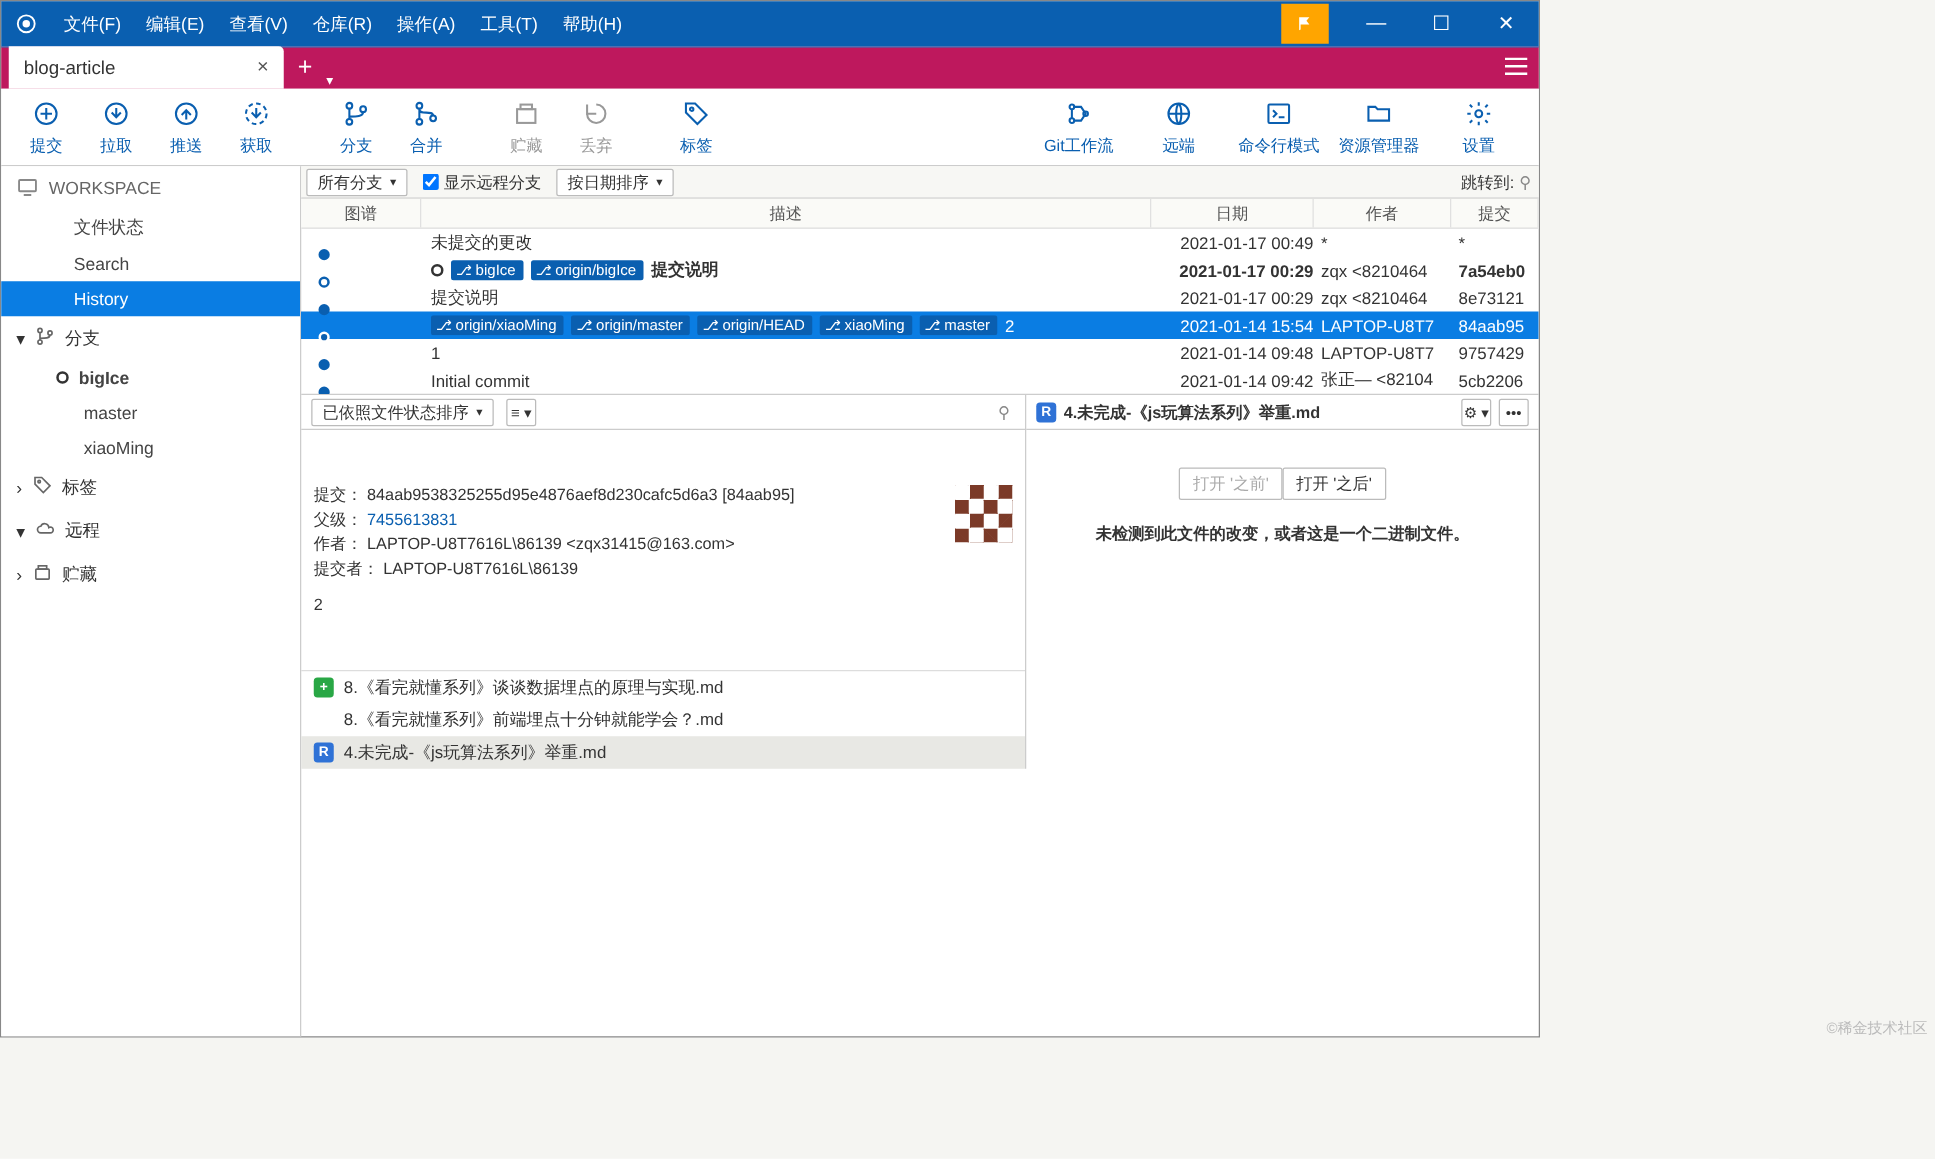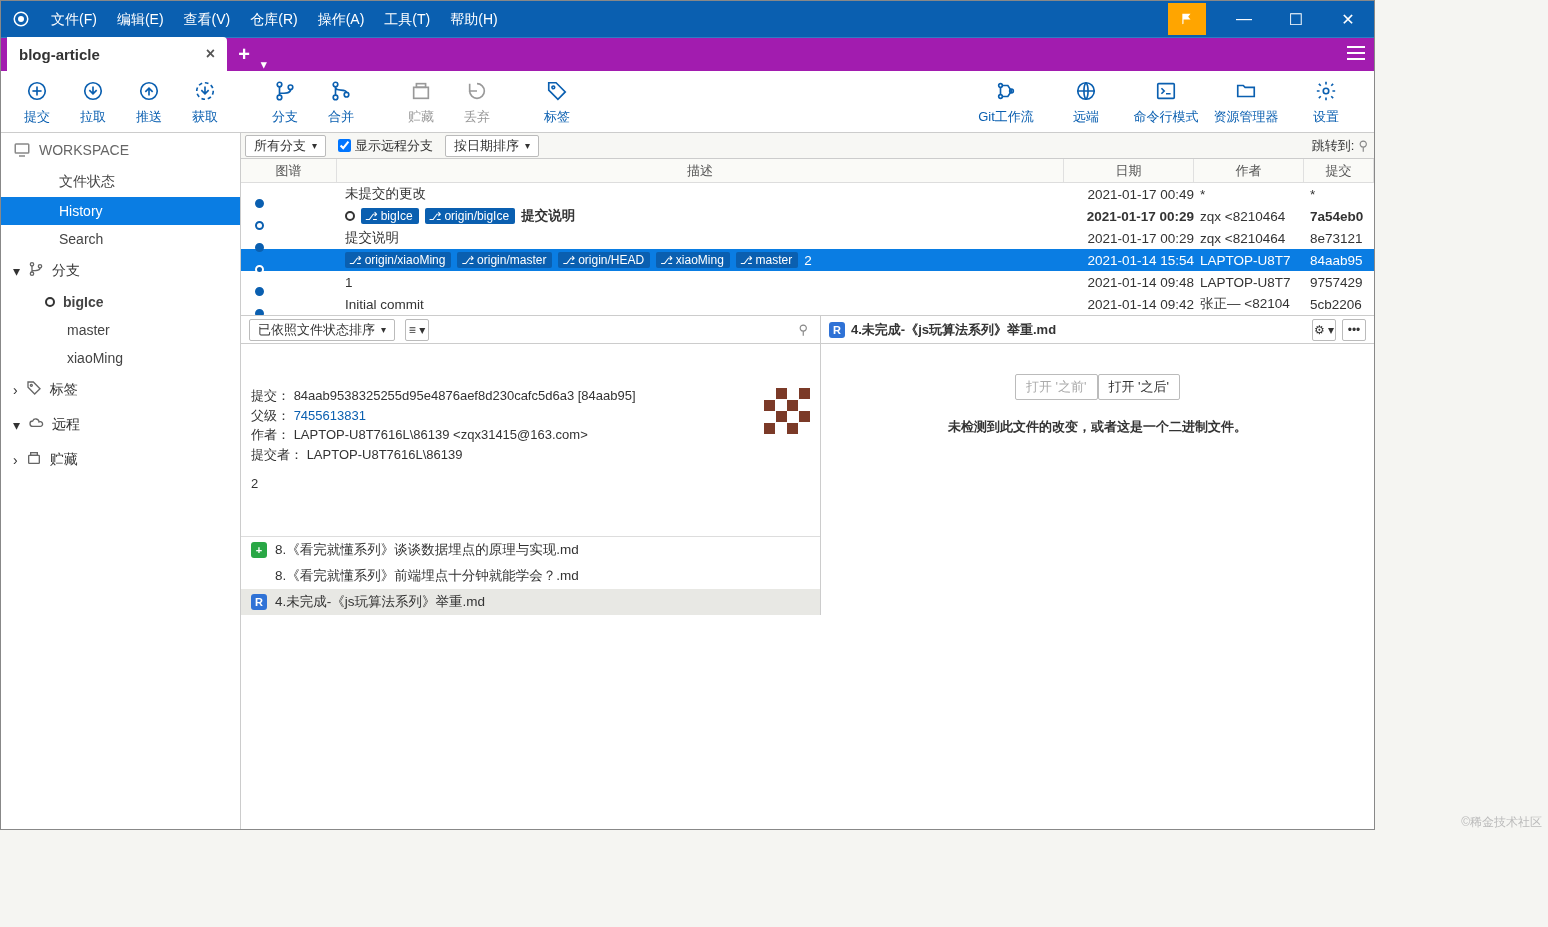--- a/index.html
+++ b/index.html
@@ -1,28 +1,28 @@
 <!DOCTYPE html>
 <html><head>
 <meta charset="utf-8">
 <style>
 * { margin:0; padding:0; box-sizing:border-box; font-family:"Segoe UI","Microsoft YaHei",sans-serif; }
 body { width:1548px; height:927px; background:#f5f5f2; overflow:hidden; font-size:13px; color:#333; }
-.app { width:1375px; height:830px; background:#fff; border:1px solid #888; display:flex; flex-direction:column; }
+.app { width:1232px; height:830px; background:#fff; border:1px solid #888; display:flex; flex-direction:column; }
 
 .titlebar { height:36px; background:#0a5fb0; display:flex; align-items:center; color:#fff; font-size:14px; }
 .titlebar .logo { width:40px; display:flex; align-items:center; justify-content:center; }
 .titlebar .logo svg { width:18px; height:18px; }
 .menu-item { padding:0 10px; height:36px; line-height:36px; cursor:default; }
 .titlebar .right { margin-left:auto; display:flex; align-items:center; }
 .flag { width:38px; height:32px; background:#ffa500; display:flex; align-items:center; justify-content:center; margin-right:12px; }
 .win-btn { width:52px; height:36px; display:flex; align-items:center; justify-content:center; color:#fff; font-size:16px; }
 .hamburger { width:36px; height:36px; display:flex; align-items:center; justify-content:center; }
 
-.tabbar { height:34px; background:#a21caf; border-top:1px solid #2d7cc3; display:flex; align-items:flex-end;font-weight:bold; }
+.tabbar { height:34px; background:#be185d; border-top:1px solid #2d7cc3; display:flex; align-items:flex-end; }
 .tab { height:34px; background:#fff; min-width:220px; display:flex; align-items:center; padding:0 12px; border-top-right-radius:4px; font-size:15px; color:#333; margin-left:6px; position:relative; }
 .tab .x { margin-left:auto; color:#555; font-size:16px; }
 .tab-add { width:34px; height:34px; color:#fff; font-size:20px; display:flex; align-items:center; justify-content:center; }
 .tab-dd { width:18px; color:#fff; font-size:11px; display:flex; align-items:center; }
 
 .toolbar { height:62px; background:#fff; border-bottom:1px solid #ccc; display:flex; align-items:center; padding:0 8px; }
 .tool { width:56px; display:flex; flex-direction:column; align-items:center; gap:4px; color:#0a5fb0; font-size:13px; }
 .tool.dis { color:#999; }
 .tool .ico { height:26px; display:flex; align-items:center; justify-content:center; }
 .tool .ico svg { width:22px; height:22px; }
@@ -292,22 +292,22 @@
         <span class="ic">
             <svg viewBox="0 0 24 24" width="18" height="18" fill="none" stroke="#888" stroke-width="2">
               <rect x="3" y="4" width="18" height="12" rx="1"></rect>
               <line x1="8" y1="20" x2="16" y2="20"></line>
             </svg>
           </span>
         <span>WORKSPACE</span>
       </div>
       <div id="ws-items">
           <div class="sb-item plain">文件状态</div>
+          <div class="sb-item plain">Search</div>
           <div class="sb-item plain sel">History</div>
-          <div class="sb-item plain">Search</div>
         </div>
       <div class="sb-branch-hdr">
         <span class="caret">▾</span>
         <span class="ic"><svg viewBox="0 0 24 24" width="16" height="16" fill="none" stroke="#666" stroke-width="2">
               <circle cx="6" cy="5" r="2.5"></circle>
               <circle cx="6" cy="19" r="2.5"></circle>
               <circle cx="18" cy="8" r="2.5"></circle>
               <path d="M6 7.5v9M18 10.5c0 4-6 4-12 4"></path>
             </svg></span>
         <span>分支</span>

